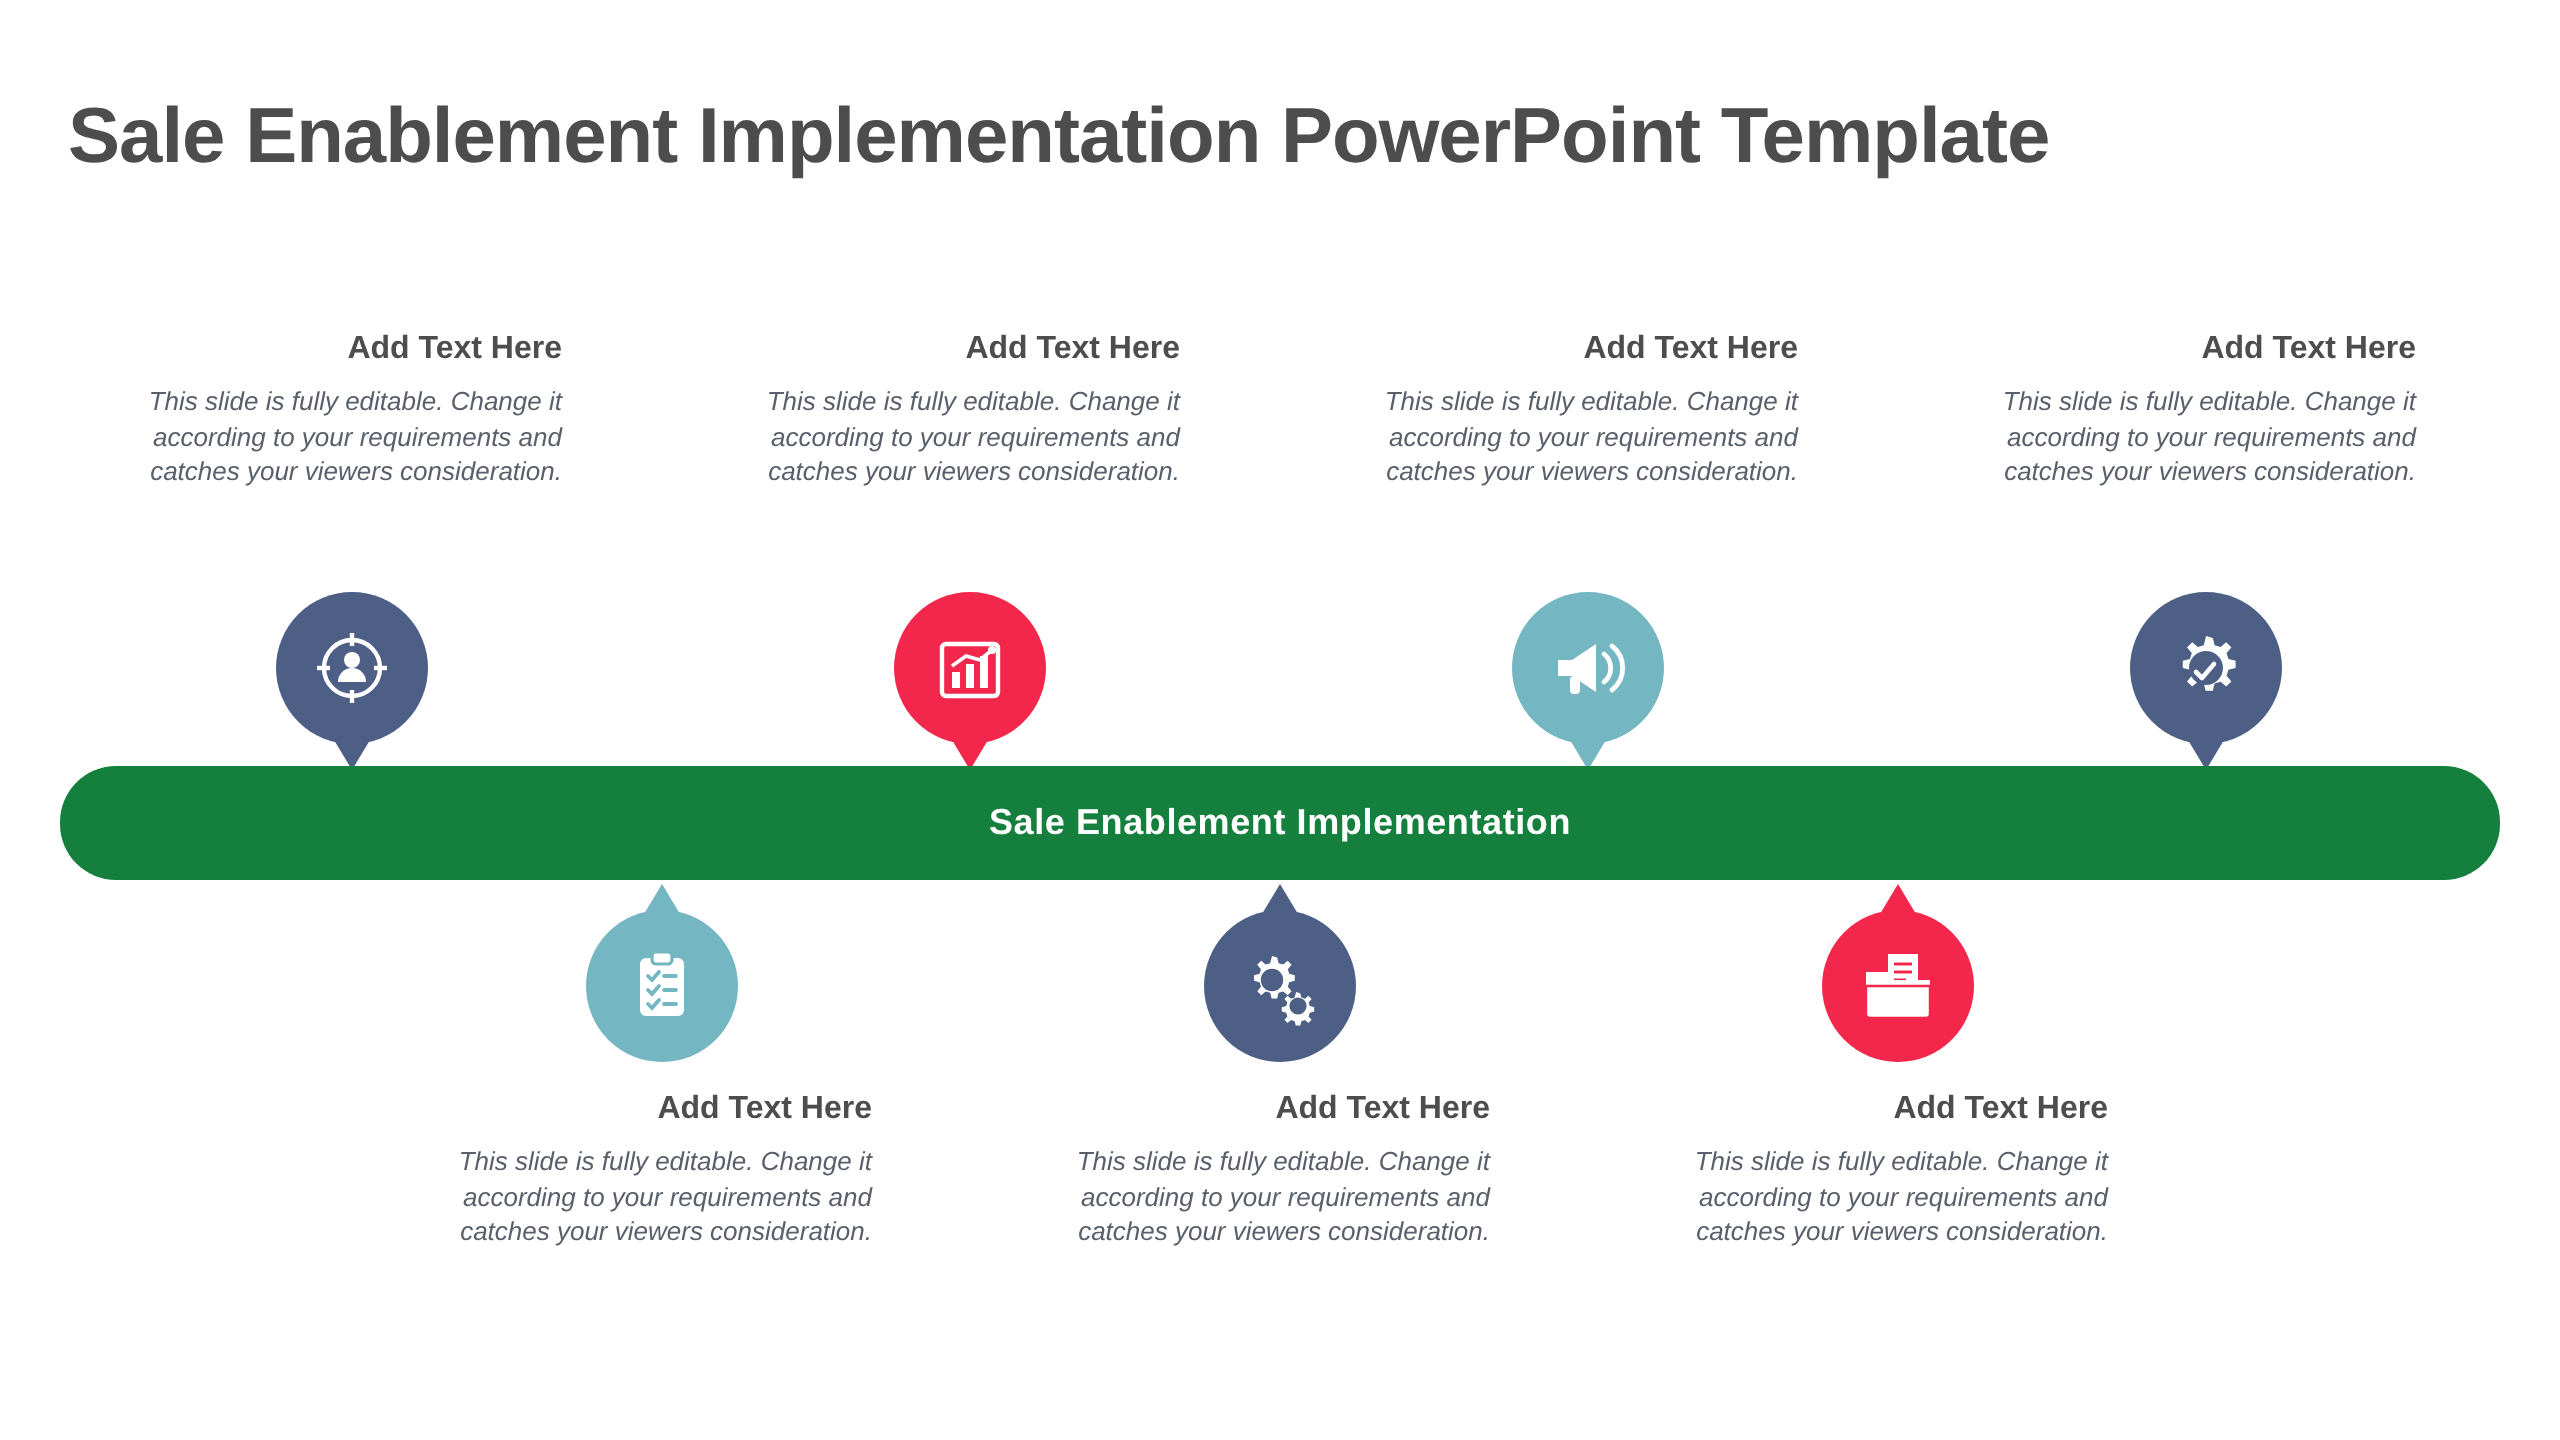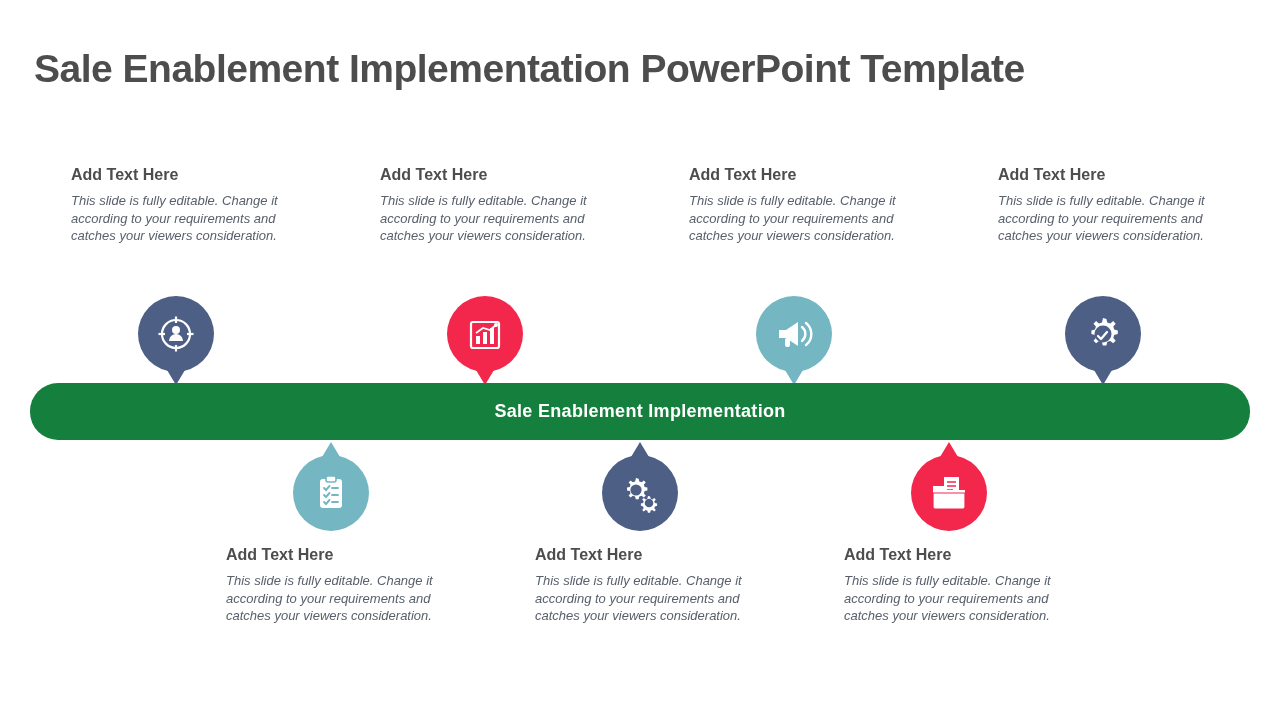--- a/index.html
+++ b/index.html
@@ -75,21 +75,21 @@
   .pin.up .tail {
     top: -13px;
     border-bottom: 15px solid currentColor;
   }
   .pin svg { display: block; }
 
   
   .textblock {
     position: absolute;
     width: 210px;
-    text-align: left;
+    text-align: right;
   }
   .tb-title {
     font-size: 16px;
     font-weight: bold;
     color: #4d4d4d;
     margin-bottom: 8px;
   }
   .tb-body {
     font-size: 13px;
     font-style: italic;

